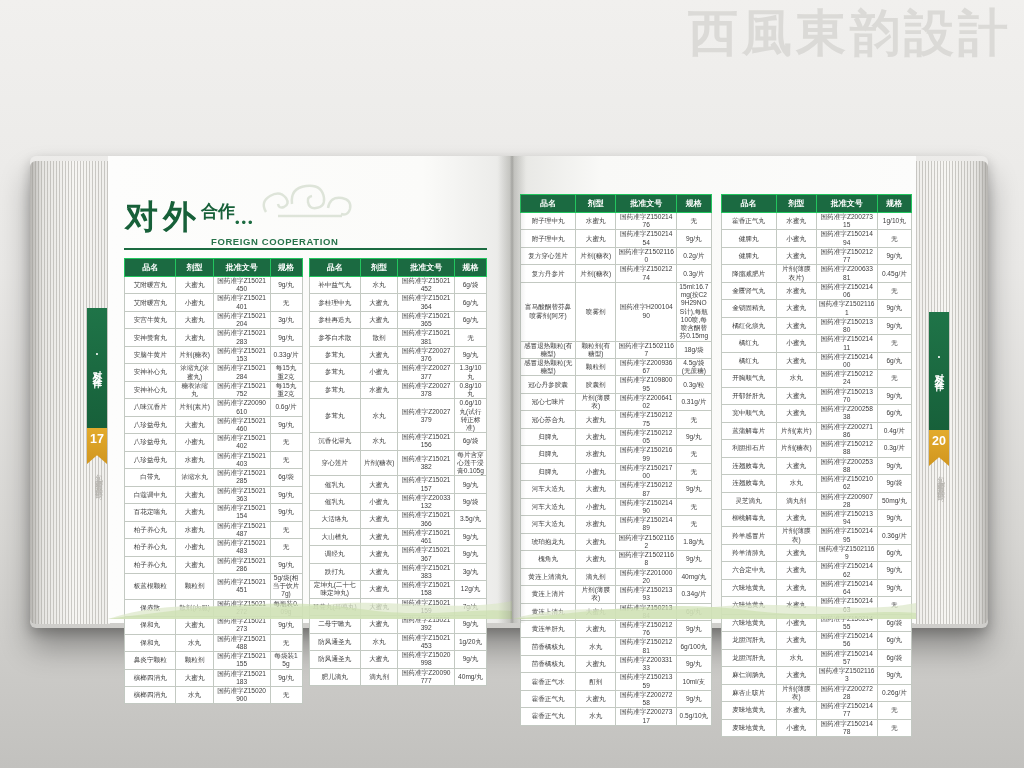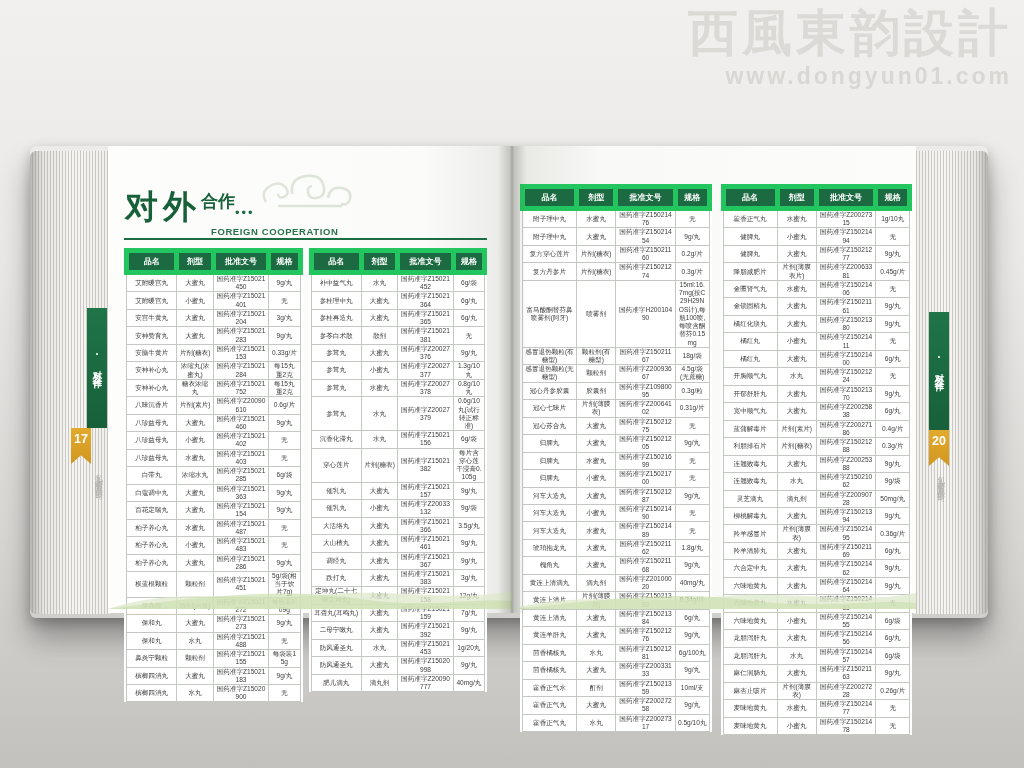--- a/index.html
+++ b/index.html
@@ -6,21 +6,21 @@
   body{
     width:1024px;height:768px;overflow:hidden;position:relative;
     background:linear-gradient(180deg,#f1f0ee 0%,#e9e8e6 35%,#d7d6d3 70%,#c2c1be 100%);
     font-family:"Liberation Sans","DejaVu Sans",sans-serif;
   }
   
   .watermark{position:absolute;top:6px;right:12px;text-align:right;z-index:1;}
   .wm-title{font-size:50px;font-weight:bold;letter-spacing:4px;color:#dbdad7;line-height:1.1;}
   .wm-url{font-size:23px;font-weight:bold;letter-spacing:3px;color:#d8d7d4;margin-top:2px;}
   
-  .book{position:absolute;left:30px;top:146px;width:958px;height:472px;
+  .book{position:absolute;left:30px;top:156px;width:958px;height:472px;
         box-shadow:0 20px 30px rgba(0,0,0,.32),0 5px 12px rgba(0,0,0,.22);border-radius:6px;}
   .stack-left,.stack-right{position:absolute;top:5px;height:calc(100% - 9px);
         background:
           repeating-linear-gradient(to right,rgba(255,255,255,0) 0 2px,rgba(150,148,142,.45) 2px 3px),
           linear-gradient(to right,#b7b5b1 0%,#e6e5e2 16%,#f7f6f3 55%,#efeeeb 100%);}
   .stack-left{left:0;width:80px;border-radius:6px 0 0 6px;}
   .stack-right{right:0;width:74px;border-radius:0 6px 6px 0;
         background:
           repeating-linear-gradient(to right,rgba(255,255,255,0) 0 2px,rgba(150,148,142,.45) 2px 3px),
           linear-gradient(to left,#b7b5b1 0%,#e6e5e2 16%,#f7f6f3 55%,#efeeeb 100%);}
@@ -38,48 +38,47 @@
   .ph-en{font-size:9.5px;font-weight:bold;color:#27724a;letter-spacing:.6px;margin:3px 15px 0 86px;}
   .header-rule{position:absolute;left:16px;top:92px;width:363px;height:2px;background:#1c6b41;}
   .cloud{position:absolute;left:150px;top:22px;opacity:.55;}
   
   .tables{position:absolute;display:flex;}
   .tables-left{left:16px;top:102px;width:363px;height:340px;gap:6px;}
   .tables-right{left:8px;top:38px;width:392px;height:404px;gap:9px;}
   .tbl-wrap{flex:1;height:100%;}
   table.med{width:100%;height:100%;border-collapse:collapse;table-layout:fixed;
         border:1.5px solid #7e927f;background:#fff;}
-  table.med th{background:#1b6a41;color:#ffffff;font-size:8px;font-weight:bold;padding:3px 0;border:5px solid #22c55e;}
+  table.med th{background:#1b6a41;color:#ffffff;font-size:8px;font-weight:bold;padding:3px 0;border:1px solid #22c55e;}
   table.med td{border:1px solid #c3c9c2;font-size:6.6px;color:#3c3c3c;text-align:center;
         padding:0 2px;line-height:1.25;word-break:break-all;}
   
   .hills{position:absolute;left:0;bottom:4px;width:100%;height:32px;}
   
   .vtab{position:absolute;width:20px;z-index:5;display:flex;flex-direction:column;align-items:center;
         justify-content:center;background:linear-gradient(#1f7448,#17603a);color:#fff;}
   .vtab .vlabel{writing-mode:vertical-rl;text-orientation:upright;font-size:9.5px;font-weight:bold;letter-spacing:3px;}
   .vtab .dot{font-size:7px;line-height:1;margin:5px 0;}
   .tab-green-left{left:87px;top:308px;height:120px;}
   .tab-green-right{left:929px;top:312px;height:118px;}
   .goldtab{position:absolute;width:20px;height:36px;z-index:5;background:linear-gradient(#e3ab2d,#d1961f);
         color:#fff;font-size:12.5px;font-weight:bold;display:flex;justify-content:center;padding-top:4px;box-sizing:border-box;
         clip-path:polygon(0 0,100% 0,100% 100%,50% 76%,0 100%);}
-  .tab-gold-left{left:71px;top:428px;}
+  .tab-gold-left{left:87px;top:428px;}
   .tab-gold-right{left:929px;top:430px;}
   .company{position:absolute;writing-mode:vertical-rl;text-orientation:upright;z-index:5;
         color:#b6b4af;font-size:8px;letter-spacing:2px;}
   .company-left{left:92px;top:468px;height:118px;}
   .company-right{left:934px;top:470px;height:118px;}
 </style>
 </head>
 <body>
 
 <div class="watermark">
   <div class="wm-title">西風東韵設計</div>
-  <div class="wm-url">www.dongyun01.com</div>
 </div>
 
 <div class="book">
   <div class="stack-left"></div>
   <div class="stack-right"></div>
 
   <div class="page page-left">
     <svg class="cloud" width="100" height="44" viewBox="0 0 100 44">
       <g fill="none" stroke="#c6d2bf" stroke-width="2.5">
         <path d="M8 34 q-6 -10 4 -16 q10 -6 16 2 q4 6 -2 9 q-5 2 -6 -3"></path>

